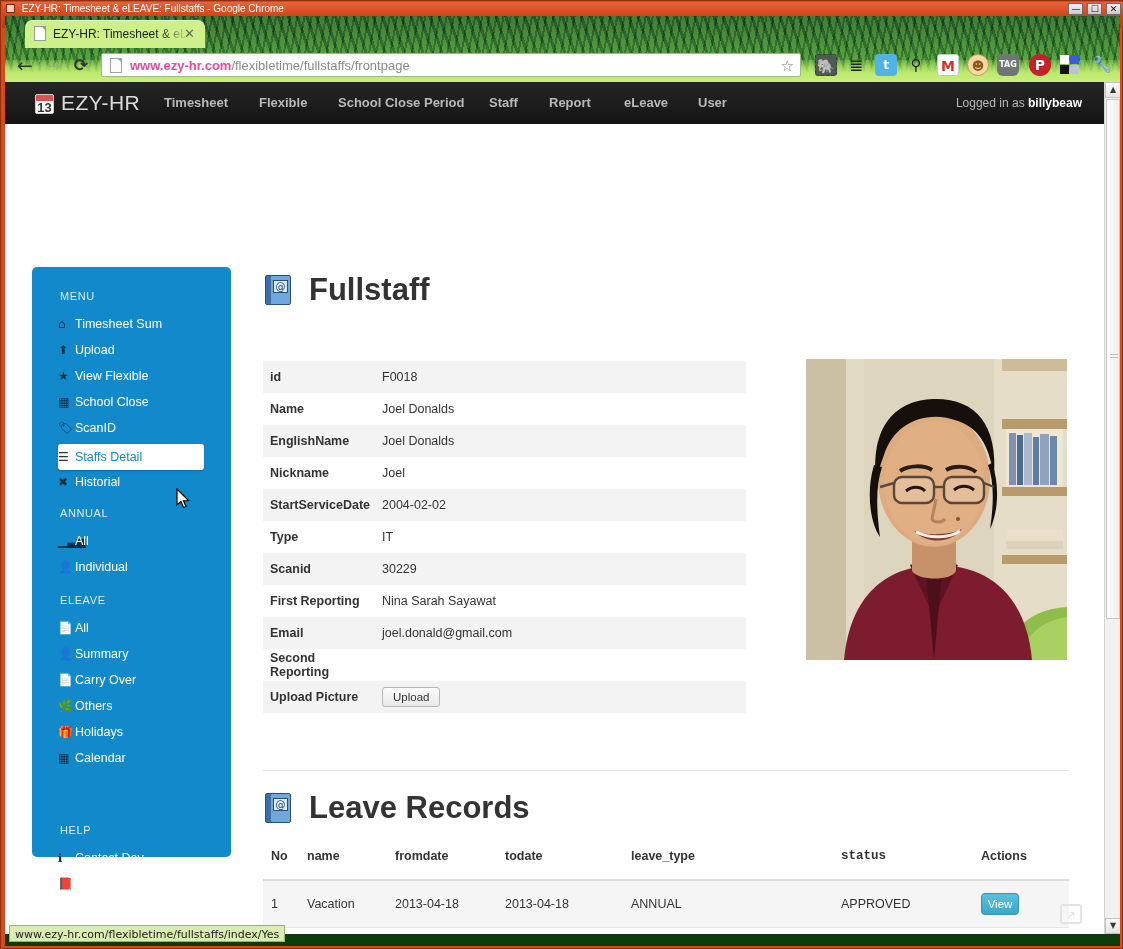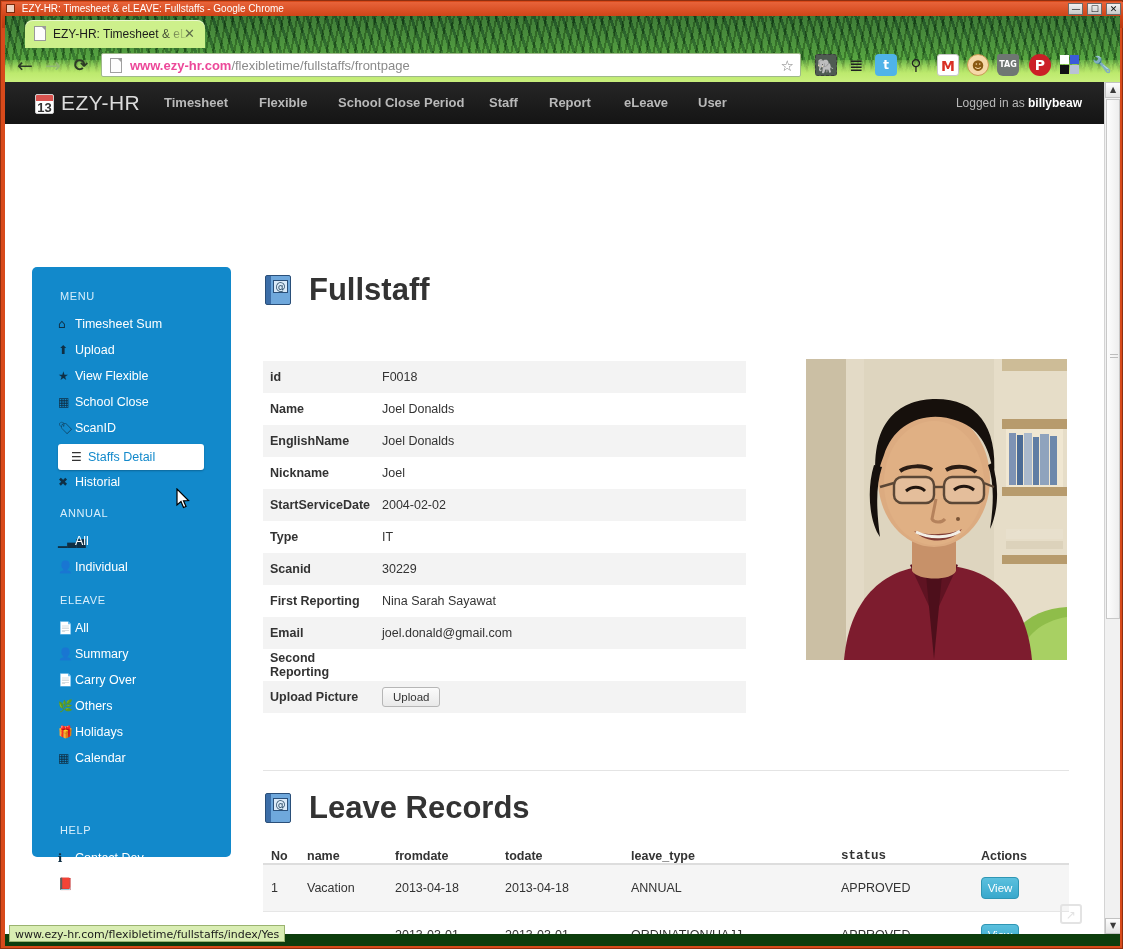--- a/index.html
+++ b/index.html
@@ -293,21 +293,21 @@
   }
   .side-item.active {
     left: 26px;
     width: 146px; height: 26px;
     line-height: 26px;
     margin-top: -3px;
     background: #ffffff;
     border-radius: 3px;
     color: #1289cb;
     box-shadow: 0 1px 2px rgba(0,0,0,0.25);
-    padding-left: 13px;
+    padding-left: 0;
   }
   .side-item.active .ic { color: #333; }
 
   
   #cursor {
     position: absolute; left: 171px; top: 364px;
     width: 14px; height: 21px;
     z-index: 40;
   }
 
@@ -394,21 +394,21 @@
     position: absolute; left: 2px; top: 578px;
     width: 806px;
     border-collapse: collapse;
     font-size: 12.5px;
   }
   #leave-table th {
     text-align: left;
     font-size: 12.5px;
     font-weight: bold;
     color: #333333;
-    padding: 4px 0 0 8px;
+    padding: 4px 0 16px 8px;
     border-bottom: 2px solid #dddddd;
   }
   #leave-table td {
     color: #333333;
     padding: 12px 0 12px 8px;
     vertical-align: middle;
     border-top: 1px solid #e6e6e6;
   }
   #leave-table tbody tr:nth-child(odd) { background: #f5f5f5; }
   #leave-table tbody tr:nth-child(even) { background: #ffffff; }

